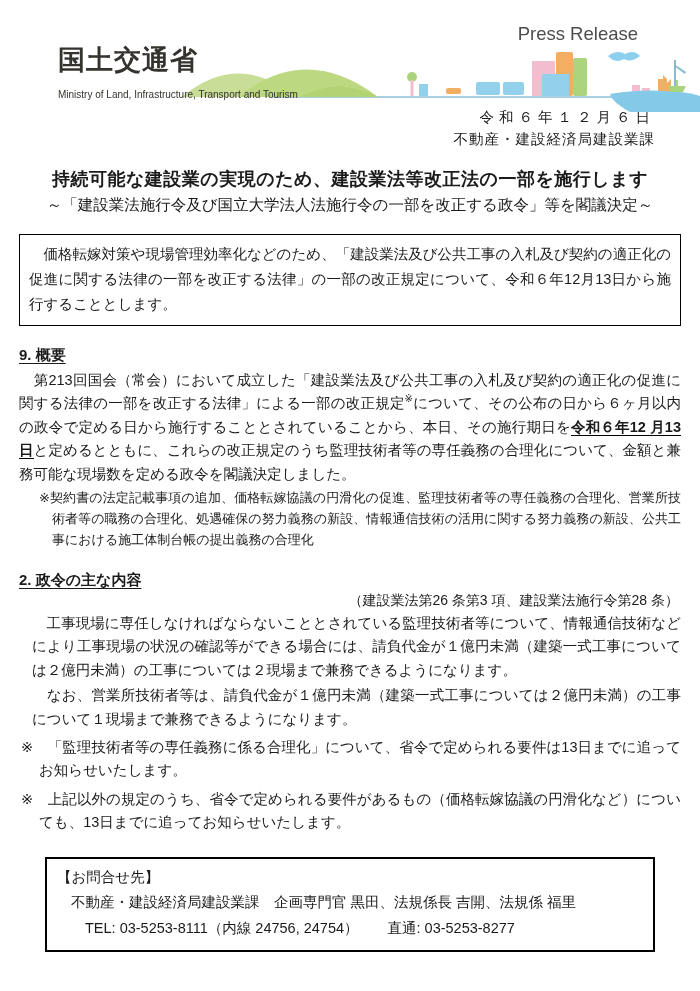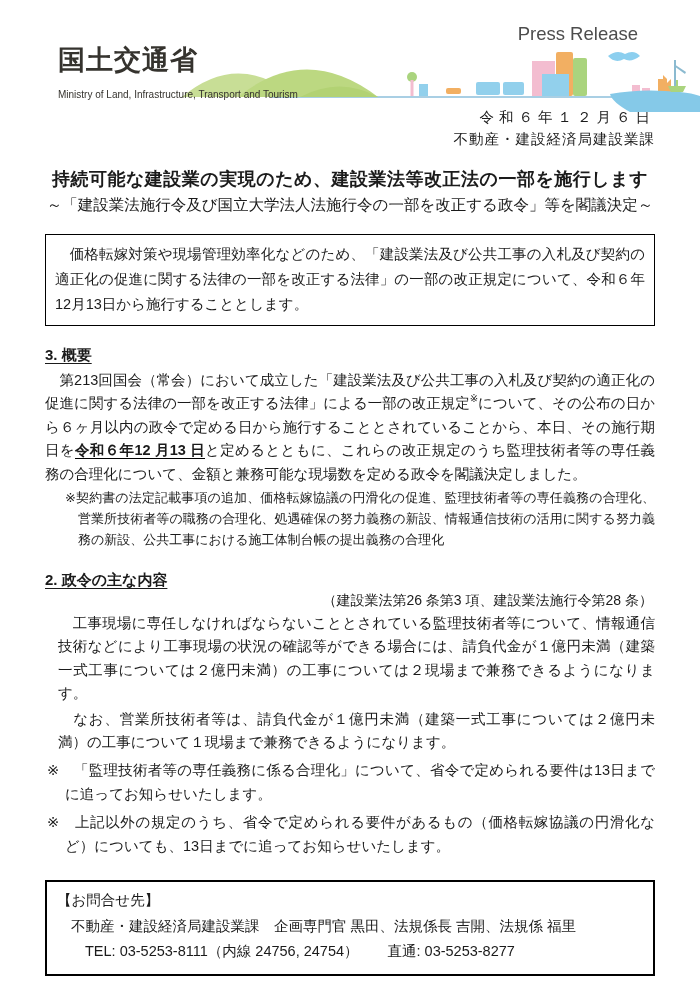--- a/index.html
+++ b/index.html
@@ -20,21 +20,21 @@
   .press-release { position: absolute; right: 62px; top: 23px; font-size: 18.5px; color: #4d4d4d; z-index: 3; }
   .illustration { position: absolute; left: 180px; top: 30px; width: 520px; height: 82px; z-index: 1; }
   
   .date-block { text-align: right; padding-right: 45px; margin-top: 0; line-height: 1.55; }
   .date-line { font-size: 14.5px; letter-spacing: 5px; }
   .dept-line { font-size: 14.5px; letter-spacing: 1px; }
   
   .doc-title { text-align: center; font-size: 18px; font-weight: bold; margin-top: 16px; letter-spacing: 0.5px; }
   .doc-subtitle { text-align: center; font-size: 15.5px; margin-top: 4px; letter-spacing: 0px; }
   
-  .content { padding: 0 45px; }
+  .content { padding: 0 19px; }
   .summary-box {
     border: 1.5px solid #000;
     margin-top: 18px;
     padding: 7px 9px 8px 9px;
     font-size: 14.5px;
     line-height: 1.72;
     text-align: justify;
   }
   .section-heading {
     font-size: 15px;
@@ -126,21 +126,21 @@
   <div class="dept-line">不動産・建設経済局建設業課</div>
 </div>
 
 <h1 class="doc-title">持続可能な建設業の実現のため、建設業法等改正法の一部を施行します</h1>
 <div class="doc-subtitle">～「建設業法施行令及び国立大学法人法施行令の一部を改正する政令」等を閣議決定～</div>
 
 <div class="content">
 
   <div class="summary-box">　価格転嫁対策や現場管理効率化などのため、「建設業法及び公共工事の入札及び契約の適正化の促進に関する法律の一部を改正する法律」の一部の改正規定について、令和６年12月13日から施行することとします。</div>
 
-  <div class="section-heading">3. 概要</div>
+  <div class="section-heading">9. 概要</div>
   <p class="body-para"><span>　第213回国会（常会）において成立した「建設業法及び公共工事の入札及び契約の適正化の促進に関する法律の一部を改正する法律」による一部の改正規定</span><sup class="refmark">※</sup><span>について、その公布の日から６ヶ月以内の政令で定める日から施行することとされていることから、本日、その施行期日を</span><span class="bold-underline">令和６年12 月13 日</span><span>と定めるとともに、これらの改正規定のうち監理技術者等の専任義務の合理化について、金額と兼務可能な現場数を定める政令を閣議決定しました。</span></p>
   <p class="footnote">※契約書の法定記載事項の追加、価格転嫁協議の円滑化の促進、監理技術者等の専任義務の合理化、営業所技術者等の職務の合理化、処遇確保の努力義務の新設、情報通信技術の活用に関する努力義務の新設、公共工事における施工体制台帳の提出義務の合理化</p>
 
   <div class="section-heading">2. 政令の主な内容</div>
   <div class="law-ref">（建設業法第26 条第3 項、建設業法施行令第28 条）</div>
   <p class="indent-para">　工事現場に専任しなければならないこととされている監理技術者等について、情報通信技術などにより工事現場の状況の確認等ができる場合には、請負代金が１億円未満（建築一式工事については２億円未満）の工事については２現場まで兼務できるようになります。</p>
   <p class="indent-para">　なお、営業所技術者等は、請負代金が１億円未満（建築一式工事については２億円未満）の工事について１現場まで兼務できるようになります。</p>
   <p class="star-note"><span>※</span><span>　「監理技術者等の専任義務に係る合理化」について、省令で定められる要件は13日までに追ってお知らせいたします。</span></p>
   <p class="star-note"><span>※</span><span>　上記以外の規定のうち、省令で定められる要件があるもの（価格転嫁協議の円滑化など）についても、13日までに追ってお知らせいたします。</span></p>
 

